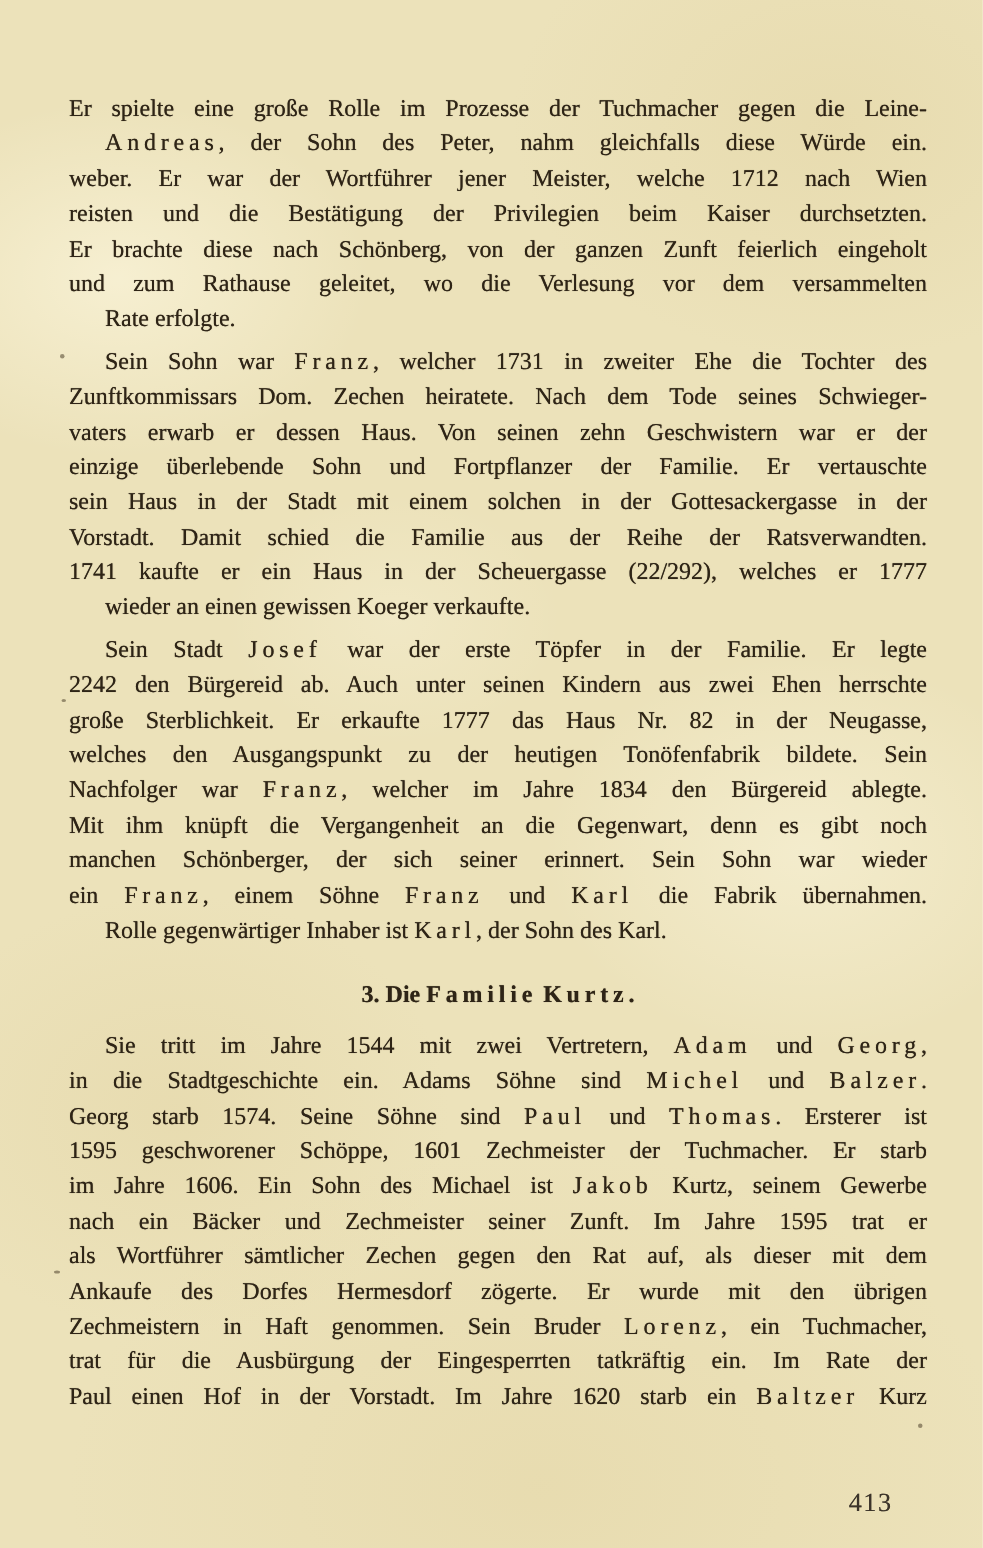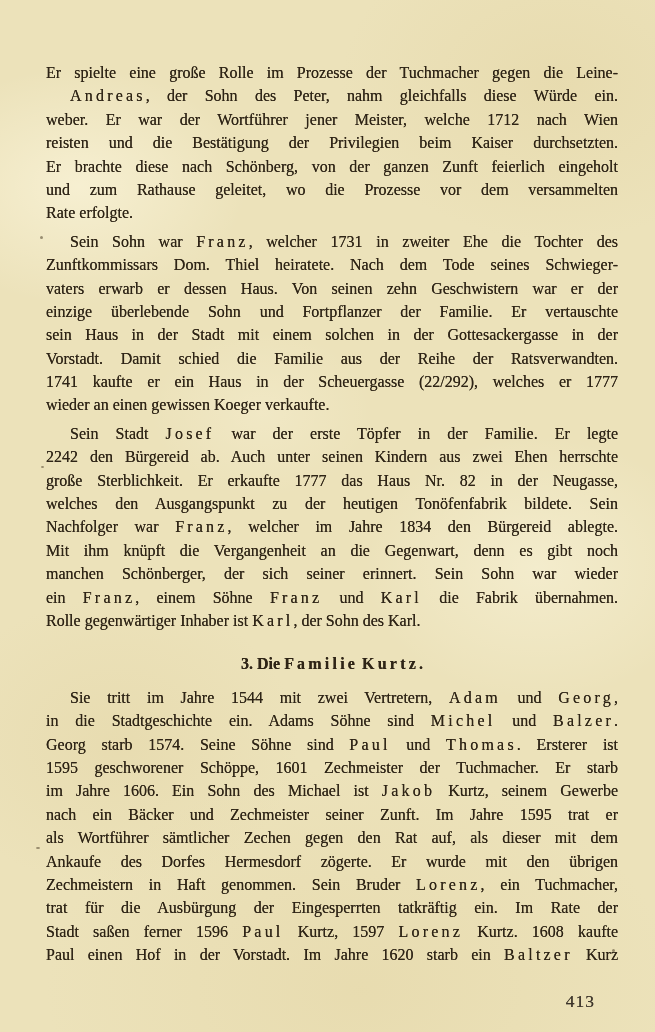--- a/index.html
+++ b/index.html
@@ -29,21 +29,21 @@
     line-height: 23.4px;
     text-shadow: 0 0 0.45px rgba(46,36,22,0.85);
   }
   .para { margin: 0 0 5px 0; }
   .line {
     text-align: justify;
     text-align-last: justify;
     height: 23.4px;
   }
   .line.first { text-indent: 24px; }
-  .line.lastfree { text-align-last: left; }
+  .line.lastfree { text-align-last: left; margin-left: 24px; }
   .heading {
     margin: 20px 0 10px 0;
     font-weight: bold;
     text-align: center;
   }
   .heading .line { text-align: center; text-align-last: center; height: 23.4px; }
   .sp { letter-spacing: 0.20em; }
   .page-number {
     position: absolute;
     top: 991px; right: 60px;
@@ -62,26 +62,26 @@
 <body>
 
 <div class="page">
   <div class="page-text">
       <div class="para">
         <div class="line"><span>Er spielte eine große Rolle im Prozesse der Tuchmacher gegen die Leine-</span></div>
         <div class="line first"><span class="sp">Andreas</span><span>, der Sohn des Peter, nahm gleichfalls diese Würde ein.</span></div>
         <div class="line"><span>weber. Er war der Wortführer jener Meister, welche 1712 nach Wien</span></div>
         <div class="line"><span>reisten und die Bestätigung der Privilegien beim Kaiser durchsetzten.</span></div>
         <div class="line"><span>Er brachte diese nach Schönberg, von der ganzen Zunft feierlich eingeholt</span></div>
-        <div class="line"><span>und zum Rathause geleitet, wo die Prozesse vor dem versammelten</span></div>
+        <div class="line"><span>und zum Rathause geleitet, wo die Verlesung vor dem versammelten</span></div>
         <div class="line lastfree"><span>Rate erfolgte.</span></div>
       </div>
       <div class="para">
         <div class="line first"><span>Sein Sohn war </span><span class="sp">Franz</span><span>, welcher 1731 in zweiter Ehe die Tochter des</span></div>
-        <div class="line"><span>Zunftkommissars Dom. Thiel heiratete. Nach dem Tode seines Schwieger-</span></div>
+        <div class="line"><span>Zunftkommissars Dom. Zechen heiratete. Nach dem Tode seines Schwieger-</span></div>
         <div class="line"><span>vaters erwarb er dessen Haus. Von seinen zehn Geschwistern war er der</span></div>
         <div class="line"><span>einzige überlebende Sohn und Fortpflanzer der Familie. Er vertauschte</span></div>
         <div class="line"><span>sein Haus in der Stadt mit einem solchen in der Gottesackergasse in der</span></div>
         <div class="line"><span>Vorstadt. Damit schied die Familie aus der Reihe der Ratsverwandten.</span></div>
         <div class="line"><span>1741 kaufte er ein Haus in der Scheuergasse (22/292), welches er 1777</span></div>
         <div class="line lastfree"><span>wieder an einen gewissen Koeger verkaufte.</span></div>
       </div>
       <div class="para">
         <div class="line first"><span>Sein Stadt </span><span class="sp">Josef</span><span> war der erste Töpfer in der Familie. Er legte</span></div>
         <div class="line"><span>2242 den Bürgereid ab. Auch unter seinen Kindern aus zwei Ehen herrschte</span></div>
@@ -100,21 +100,20 @@
         <div class="line first"><span>Sie tritt im Jahre 1544 mit zwei Vertretern, </span><span class="sp">Adam</span><span> und </span><span class="sp">Georg</span><span>,</span></div>
         <div class="line"><span>in die Stadtgeschichte ein. Adams Söhne sind </span><span class="sp">Michel</span><span> und </span><span class="sp">Balzer</span><span>.</span></div>
         <div class="line"><span>Georg starb 1574. Seine Söhne sind </span><span class="sp">Paul</span><span> und </span><span class="sp">Thomas</span><span>. Ersterer ist</span></div>
         <div class="line"><span>1595 geschworener Schöppe, 1601 Zechmeister der Tuchmacher. Er starb</span></div>
         <div class="line"><span>im Jahre 1606. Ein Sohn des Michael ist </span><span class="sp">Jakob</span><span> Kurtz, seinem Gewerbe</span></div>
         <div class="line"><span>nach ein Bäcker und Zechmeister seiner Zunft. Im Jahre 1595 trat er</span></div>
         <div class="line"><span>als Wortführer sämtlicher Zechen gegen den Rat auf, als dieser mit dem</span></div>
         <div class="line"><span>Ankaufe des Dorfes Hermesdorf zögerte. Er wurde mit den übrigen</span></div>
         <div class="line"><span>Zechmeistern in Haft genommen. Sein Bruder </span><span class="sp">Lorenz</span><span>, ein Tuchmacher,</span></div>
         <div class="line"><span>trat für die Ausbürgung der Eingesperrten tatkräftig ein. Im Rate der</span></div>
-        <div class="line"><span>Stadt saßen ferner 1596 </span><span class="sp">Paul</span><span> Kurtz, 1597 </span><span class="sp">Lorenz</span><span> Kurtz. 1608 kaufte</span></div>
         <div class="line"><span>Paul einen Hof in der Vorstadt. Im Jahre 1620 starb ein </span><span class="sp">Baltzer</span><span> Kurz</span></div>
       </div>
     </div>
   <div class="page-number">413</div>
   <div class="speck s1"></div>
   <div class="speck s2"></div>
   <div class="speck s3"></div>
   <div class="speck s4"></div>
 </div>
 

